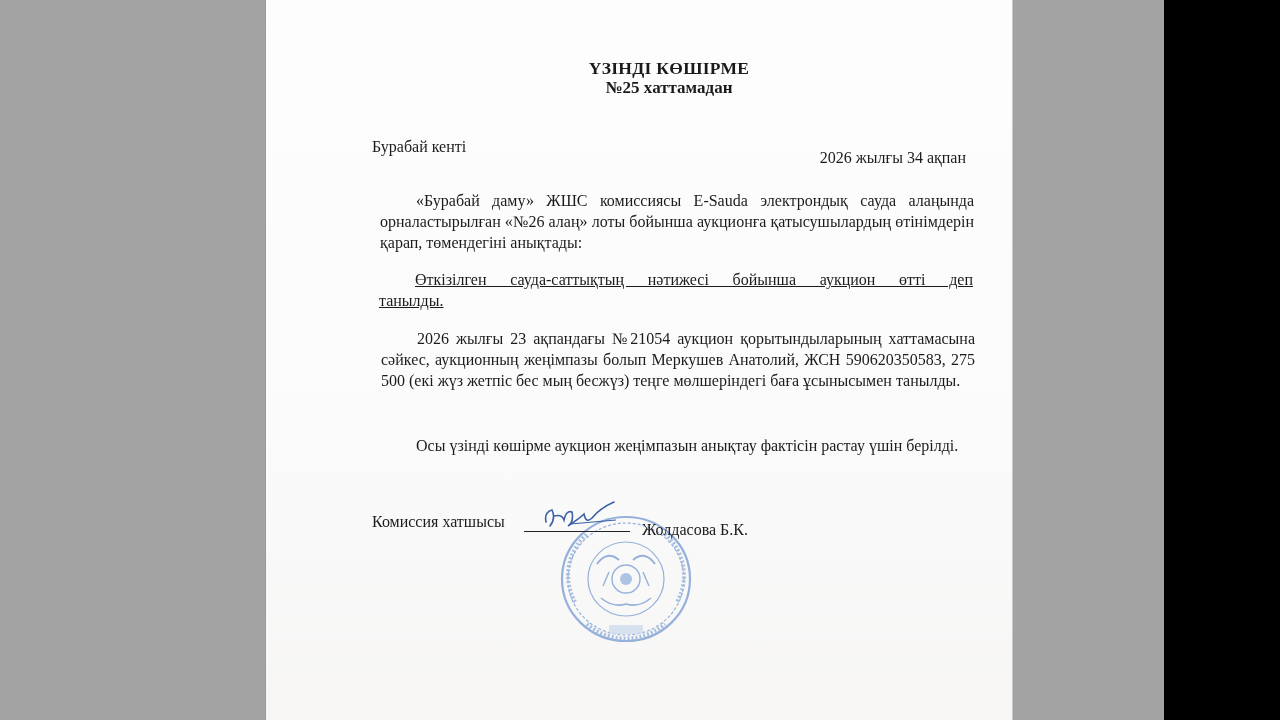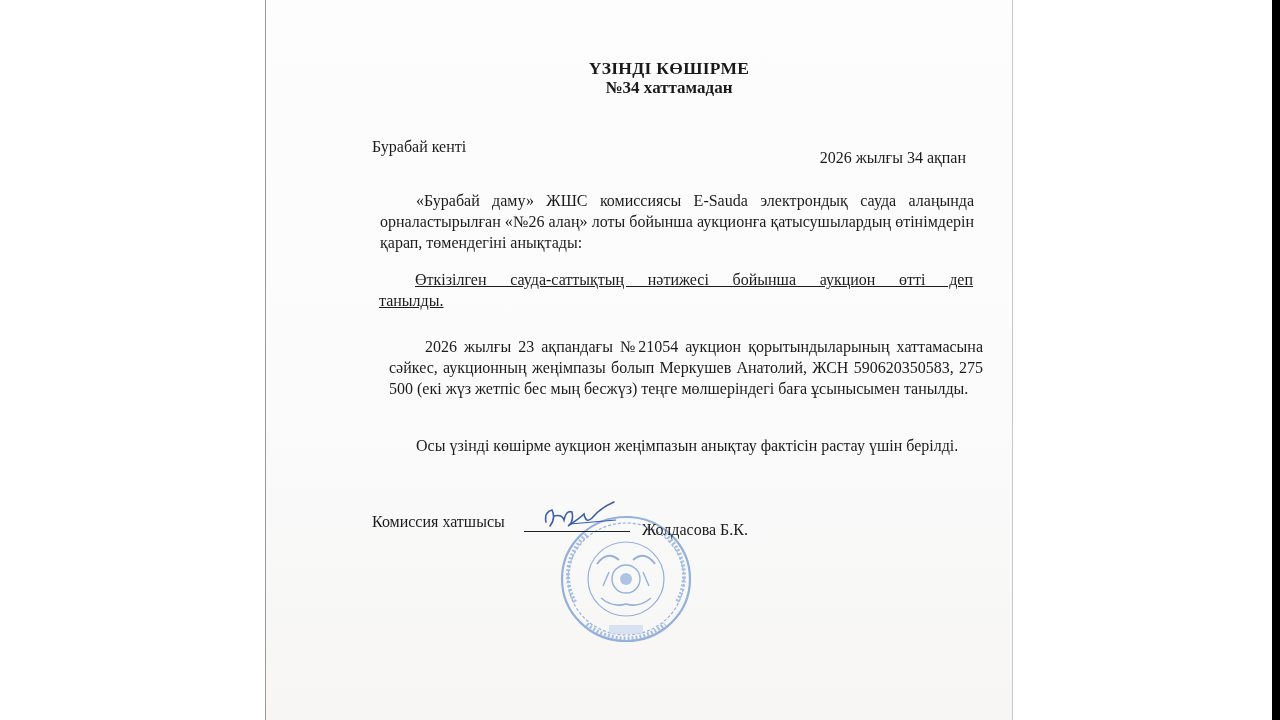--- a/index.html
+++ b/index.html
@@ -5,23 +5,23 @@
     html, body {
       margin: 0;
       padding: 0;
       width: 1280px;
       height: 720px;
       background: #000000;
       overflow: hidden;
     }
     .viewport {
       position: relative;
-      width: 1272px;
+      width: 1164px;
       height: 720px;
-      background: #ffffff;
+      background: #a3a3a3;
     }
     .page {
       position: absolute;
       left: 265px;
       top: 0;
       width: 748px;
       height: 720px;
       background: linear-gradient(180deg, #fdfdfd 0%, #fbfbfb 55%, #f7f6f5 100%);
       box-shadow: inset 1px 0 0 #9a9a9a, inset -1px 0 0 #c8c8c8;
       font-family: "Liberation Serif", "DejaVu Serif", serif;
@@ -110,31 +110,31 @@
   </style>
 </head>
 <body>
 
 <div class="viewport">
   <div class="page">
     <div class="content">
 
       <div class="heading">
         <span class="line1">ҮЗІНДІ КӨШІРМЕ</span>
-        <span class="line2">№34 хаттамадан</span>
+        <span class="line2">№25 хаттамадан</span>
       </div>
 
       <div class="meta-row">
         <span class="meta-place">Бурабай кенті</span>
         <span class="meta-date">2026 жылғы 34 ақпан</span>
       </div>
 
       <p class="para p1" style="margin:8px;">«Бурабай даму» ЖШС комиссиясы E-Sauda электрондық сауда алаңында орналастырылған «№26 алаң» лоты бойынша аукционға қатысушылардың өтінімдерін қарап, төмендегіні анықтады:</p>
       <p class="para p2" style="margin:7px;text-decoration:underline;">Өткізілген сауда-саттықтың нәтижесі бойынша аукцион өтті деп танылды.</p>
-      <p class="para p3" style="margin:17px;">2026 жылғы 23 ақпандағы №21054 аукцион қорытындыларының хаттамасына сәйкес, аукционның жеңімпазы болып Меркушев Анатолий, ЖСН 590620350583, 275 500 (екі жүз жетпіс бес мың бесжүз) теңге мөлшеріндегі баға ұсынысымен танылды.</p>
+      <p class="para p3" style="margin:9px;">2026 жылғы 23 ақпандағы №21054 аукцион қорытындыларының хаттамасына сәйкес, аукционның жеңімпазы болып Меркушев Анатолий, ЖСН 590620350583, 275 500 (екі жүз жетпіс бес мың бесжүз) теңге мөлшеріндегі баға ұсынысымен танылды.</p>
       <p class="para p4" style="margin:8px;">Осы үзінді көшірме аукцион жеңімпазын анықтау фактісін растау үшін берілді.</p>
 
       <svg class="stamp" viewBox="0 0 138 135">
         <g fill="none" stroke="#6b93cf" stroke-width="1.6">
           <ellipse cx="69" cy="67" rx="64" ry="62" stroke-width="2.2"></ellipse>
           <ellipse cx="69" cy="67" rx="58" ry="56" stroke-dasharray="3 2" stroke-width="1.2"></ellipse>
           <ellipse cx="69" cy="67" rx="38" ry="37" stroke-width="1.2"></ellipse>
           <circle cx="69" cy="67" r="14" stroke-width="1.4"></circle>
           <circle cx="69" cy="67" r="6" fill="#8eaedc" stroke="none"></circle>
           <path d="M40 52 Q50 38 62 48 M98 52 Q88 38 76 48" stroke-width="2"></path>

